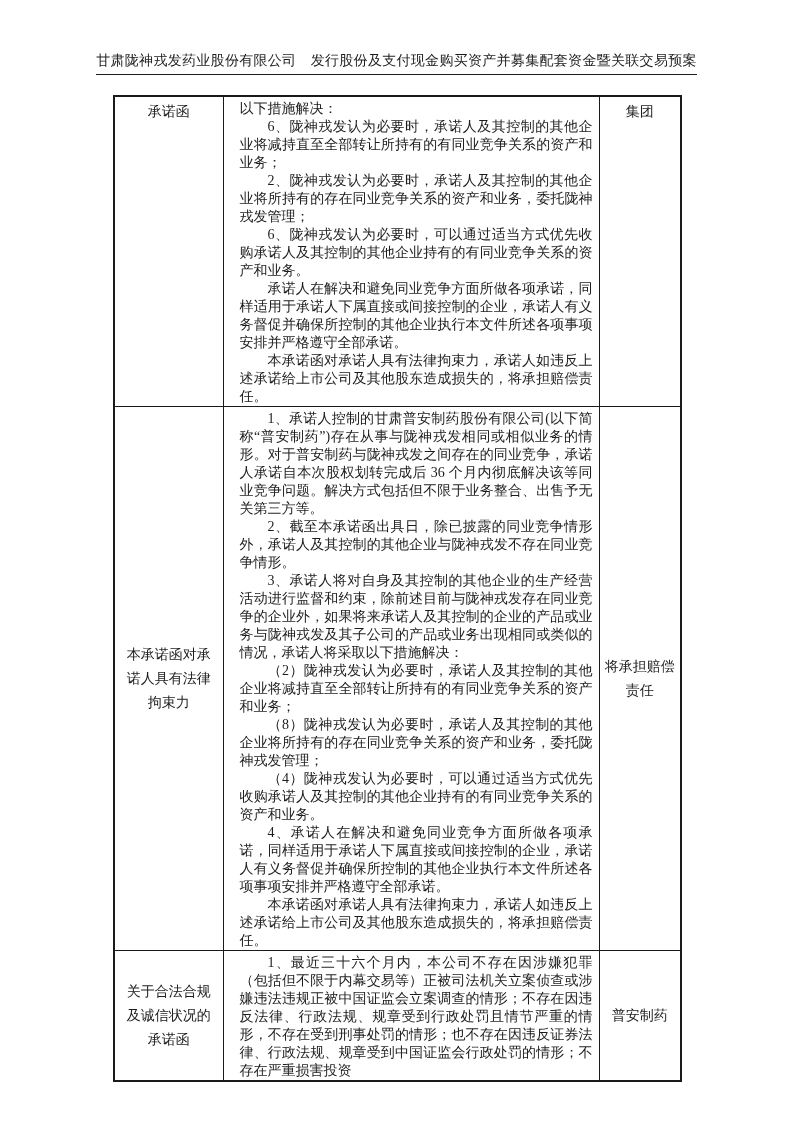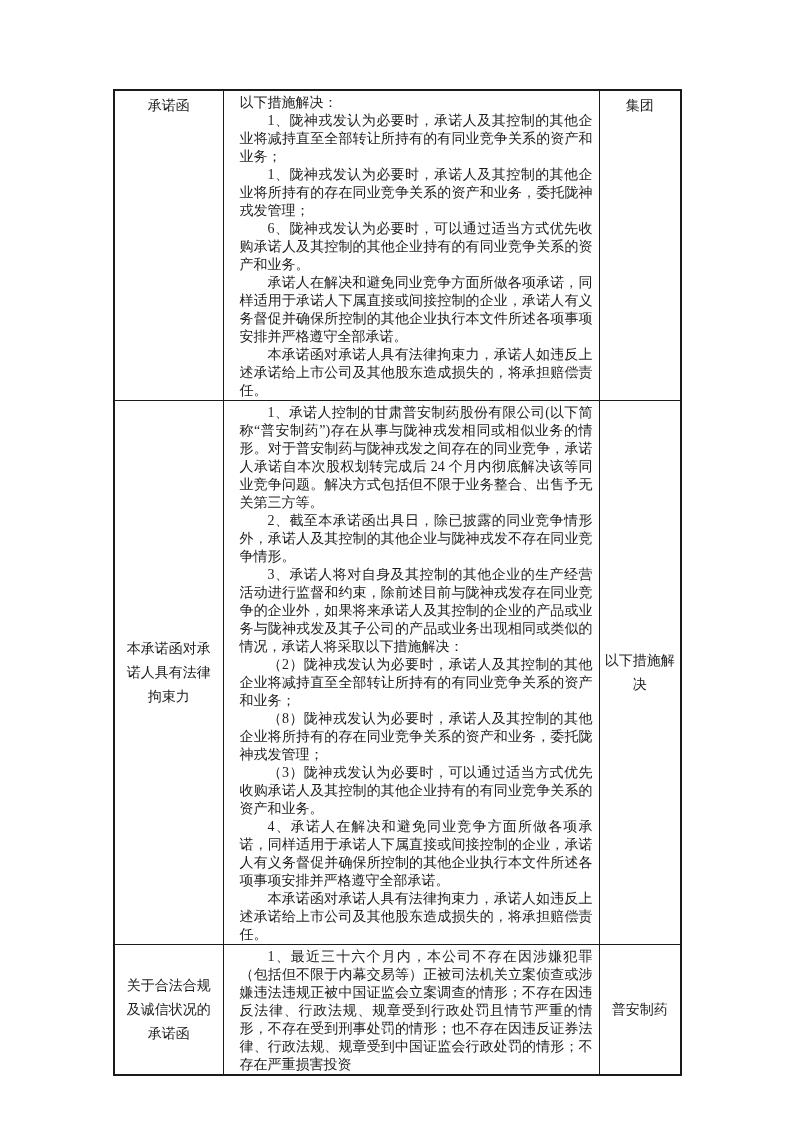--- a/index.html
+++ b/index.html
@@ -26,21 +26,21 @@
   .doc-header-text {
     display: inline-block;
     font-size: 14px;
     letter-spacing: 0.3px;
     padding-bottom: 4px;
     border-bottom: 1.5px solid #1c1c1c;
     white-space: nowrap;
   }
   table.commitments {
     position: absolute;
-    top: 89px;
+    top: 95px;
     left: 113px;
     width: 567px;
     border-collapse: collapse;
     table-layout: fixed;
     border: 2px solid #1a1a1a;
   }
   col.c1 { width: 109px; }
   col.c2 { width: 376px; }
   col.c3 { width: 82px; }
   td {
@@ -69,55 +69,58 @@
   td.cell-content p.no-indent { text-indent: 0; }
   tr.row-1 td { height: 292px; }
   tr.row-2 td { height: 504px; }
   tr.row-3 td { height: 110px; }
 </style>
 </head>
 <body>
 
 <div class="page">
 
+  <div class="doc-header">
+    <span class="doc-header-text">甘肃陇神戎发药业股份有限公司　发行股份及支付现金购买资产并募集配套资金暨关联交易预案</span>
+  </div>
 
   <table class="commitments">
     <colgroup>
       <col class="c1">
         <col class="c2">
         <col class="c3">
     </colgroup>
     <tbody>
 
       <tr class="row-1">
         <td class="cell-label v-top">承诺函</td>
         <td class="cell-content">
           <p class="no-indent">以下措施解决：</p>
-          <p>1、陇神戎发认为必要时，承诺人及其控制的其他企业将减持直至全部转让所持有的有同业竞争关系的资产和业务；</p>
-          <p>1、陇神戎发认为必要时，承诺人及其控制的其他企业将所持有的存在同业竞争关系的资产和业务，委托陇神戎发管理；</p>
+          <p>6、陇神戎发认为必要时，承诺人及其控制的其他企业将减持直至全部转让所持有的有同业竞争关系的资产和业务；</p>
+          <p>2、陇神戎发认为必要时，承诺人及其控制的其他企业将所持有的存在同业竞争关系的资产和业务，委托陇神戎发管理；</p>
           <p>6、陇神戎发认为必要时，可以通过适当方式优先收购承诺人及其控制的其他企业持有的有同业竞争关系的资产和业务。</p>
           <p>承诺人在解决和避免同业竞争方面所做各项承诺，同样适用于承诺人下属直接或间接控制的企业，承诺人有义务督促并确保所控制的其他企业执行本文件所述各项事项安排并严格遵守全部承诺。</p>
           <p>本承诺函对承诺人具有法律拘束力，承诺人如违反上述承诺给上市公司及其他股东造成损失的，将承担赔偿责任。</p>
         </td>
         <td class="cell-party v-top">集团</td>
       </tr>
 
       <tr class="row-2">
         <td class="cell-label">本承诺函对承诺人具有法律拘束力</td>
         <td class="cell-content">
-          <p>1、承诺人控制的甘肃普安制药股份有限公司(以下简称“普安制药”)存在从事与陇神戎发相同或相似业务的情形。对于普安制药与陇神戎发之间存在的同业竞争，承诺人承诺自本次股权划转完成后 24 个月内彻底解决该等同业竞争问题。解决方式包括但不限于业务整合、出售予无关第三方等。</p>
+          <p>1、承诺人控制的甘肃普安制药股份有限公司(以下简称“普安制药”)存在从事与陇神戎发相同或相似业务的情形。对于普安制药与陇神戎发之间存在的同业竞争，承诺人承诺自本次股权划转完成后 36 个月内彻底解决该等同业竞争问题。解决方式包括但不限于业务整合、出售予无关第三方等。</p>
           <p>2、截至本承诺函出具日，除已披露的同业竞争情形外，承诺人及其控制的其他企业与陇神戎发不存在同业竞争情形。</p>
           <p>3、承诺人将对自身及其控制的其他企业的生产经营活动进行监督和约束，除前述目前与陇神戎发存在同业竞争的企业外，如果将来承诺人及其控制的企业的产品或业务与陇神戎发及其子公司的产品或业务出现相同或类似的情况，承诺人将采取以下措施解决：</p>
           <p>（2）陇神戎发认为必要时，承诺人及其控制的其他企业将减持直至全部转让所持有的有同业竞争关系的资产和业务；</p>
           <p>（8）陇神戎发认为必要时，承诺人及其控制的其他企业将所持有的存在同业竞争关系的资产和业务，委托陇神戎发管理；</p>
-          <p>（3）陇神戎发认为必要时，可以通过适当方式优先收购承诺人及其控制的其他企业持有的有同业竞争关系的资产和业务。</p>
+          <p>（4）陇神戎发认为必要时，可以通过适当方式优先收购承诺人及其控制的其他企业持有的有同业竞争关系的资产和业务。</p>
           <p>4、承诺人在解决和避免同业竞争方面所做各项承诺，同样适用于承诺人下属直接或间接控制的企业，承诺人有义务督促并确保所控制的其他企业执行本文件所述各项事项安排并严格遵守全部承诺。</p>
           <p>本承诺函对承诺人具有法律拘束力，承诺人如违反上述承诺给上市公司及其他股东造成损失的，将承担赔偿责任。</p>
         </td>
-        <td class="cell-party">以下措施解决</td>
+        <td class="cell-party">将承担赔偿责任</td>
       </tr>
 
       <tr class="row-3">
         <td class="cell-label">关于合法合规及诚信状况的承诺函</td>
         <td class="cell-content">
           <p>1、最近三十六个月内，本公司不存在因涉嫌犯罪（包括但不限于内幕交易等）正被司法机关立案侦查或涉嫌违法违规正被中国证监会立案调查的情形；不存在因违反法律、行政法规、规章受到行政处罚且情节严重的情形，不存在受到刑事处罚的情形；也不存在因违反证券法律、行政法规、规章受到中国证监会行政处罚的情形；不存在严重损害投资</p>
         </td>
         <td class="cell-party">普安制药</td>
       </tr>
 

